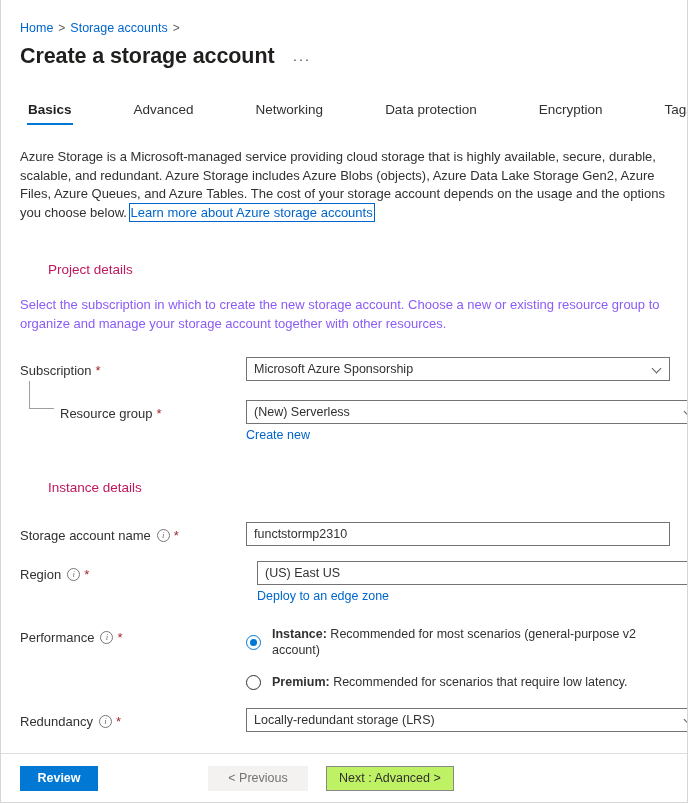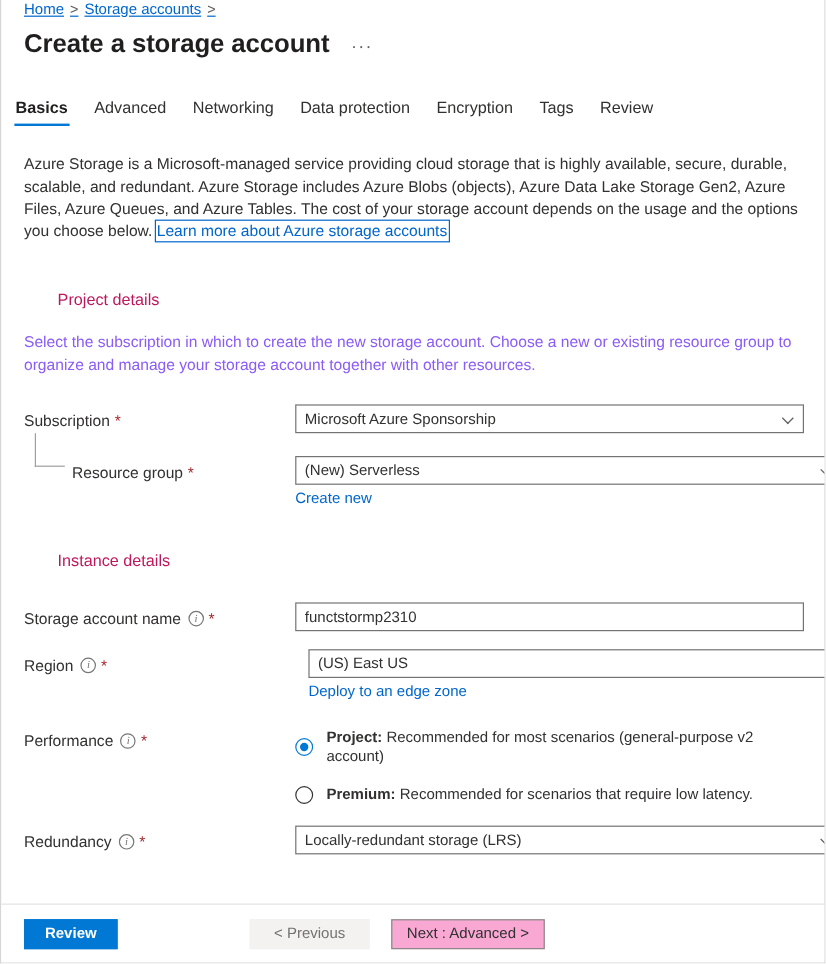--- a/index.html
+++ b/index.html
@@ -23,26 +23,25 @@
     border-left: 1px solid #d6d6d6;
     border-right: 1px solid #d6d6d6;
     border-bottom: 1px solid #d6d6d6;
     position: relative;
     background: #fff;
     overflow: hidden;
   }
 
   
   .breadcrumb {
-    padding: 0 0 0 19px;
+    padding: 20px 0 0 19px;
     font-size: 12.5px;
     line-height: 16px;
     color: #0066cc;
     white-space: nowrap;
-    text-decoration: underline;
   }
   .breadcrumb a {
     color: #0066cc;
     text-decoration: none;
     cursor: pointer;
   }
   .crumb-sep {
     color: #605e5c;
     margin: 0 5px;
     font-size: 12px;
@@ -70,23 +69,24 @@
     padding: 2px 4px;
     line-height: 12px;
     position: relative;
     top: 3px;
   }
 
   
   .tabs {
     display: flex;
     align-items: flex-end;
-    padding-left: 1px;
+    padding-left: 16px;
     margin-top: 25px;
     height: 30px;
+    gap: 40px;
   }
   .tab {
     font-size: 13.5px;
     color: #323130;
     padding: 0 11px 7px 11px;
     cursor: pointer;
     position: relative;
     white-space: nowrap;
     line-height: 17px;
   }
@@ -322,21 +322,21 @@
     font-weight: bold;
     border-color: #0078d4;
   }
   .btn-disabled {
     background: #f3f2f1;
     color: #737373;
     border-color: #f3f2f1;
     cursor: default;
   }
   .btn-default {
-    background: #f9a8d4;
+    background: #bef264;
     color: #323130;
     border-color: #8a8886;
     text-align: center;
   }
   .btn-prev { margin-left: 110px; min-width: 100px; }
   .btn-next { margin-left: 18px; min-width: 122px; }
 </style>
 </head>
 <body>
 
@@ -428,21 +428,21 @@
 
     <div class="field-row" style="margin-top:21px;">
       <div class="field-label">
         <span>Performance</span>
         <span class="info-icon">i</span>
         <span class="req">*</span>
       </div>
       <div class="field-control radio-group">
         <div class="radio-item">
           <span class="radio checked"></span>
-          <span class="radio-text"><b>Project:</b><span> Recommended for most scenarios (general-purpose v2 account)</span></span>
+          <span class="radio-text"><b>Instance:</b><span> Recommended for most scenarios (general-purpose v2 account)</span></span>
         </div>
         <div class="radio-item">
           <span class="radio"></span>
           <span class="radio-text"><b>Premium:</b><span> Recommended for scenarios that require low latency.</span></span>
         </div>
       </div>
     </div>
 
     <div class="field-row" style="margin-top:18px;">
       <div class="field-label">

